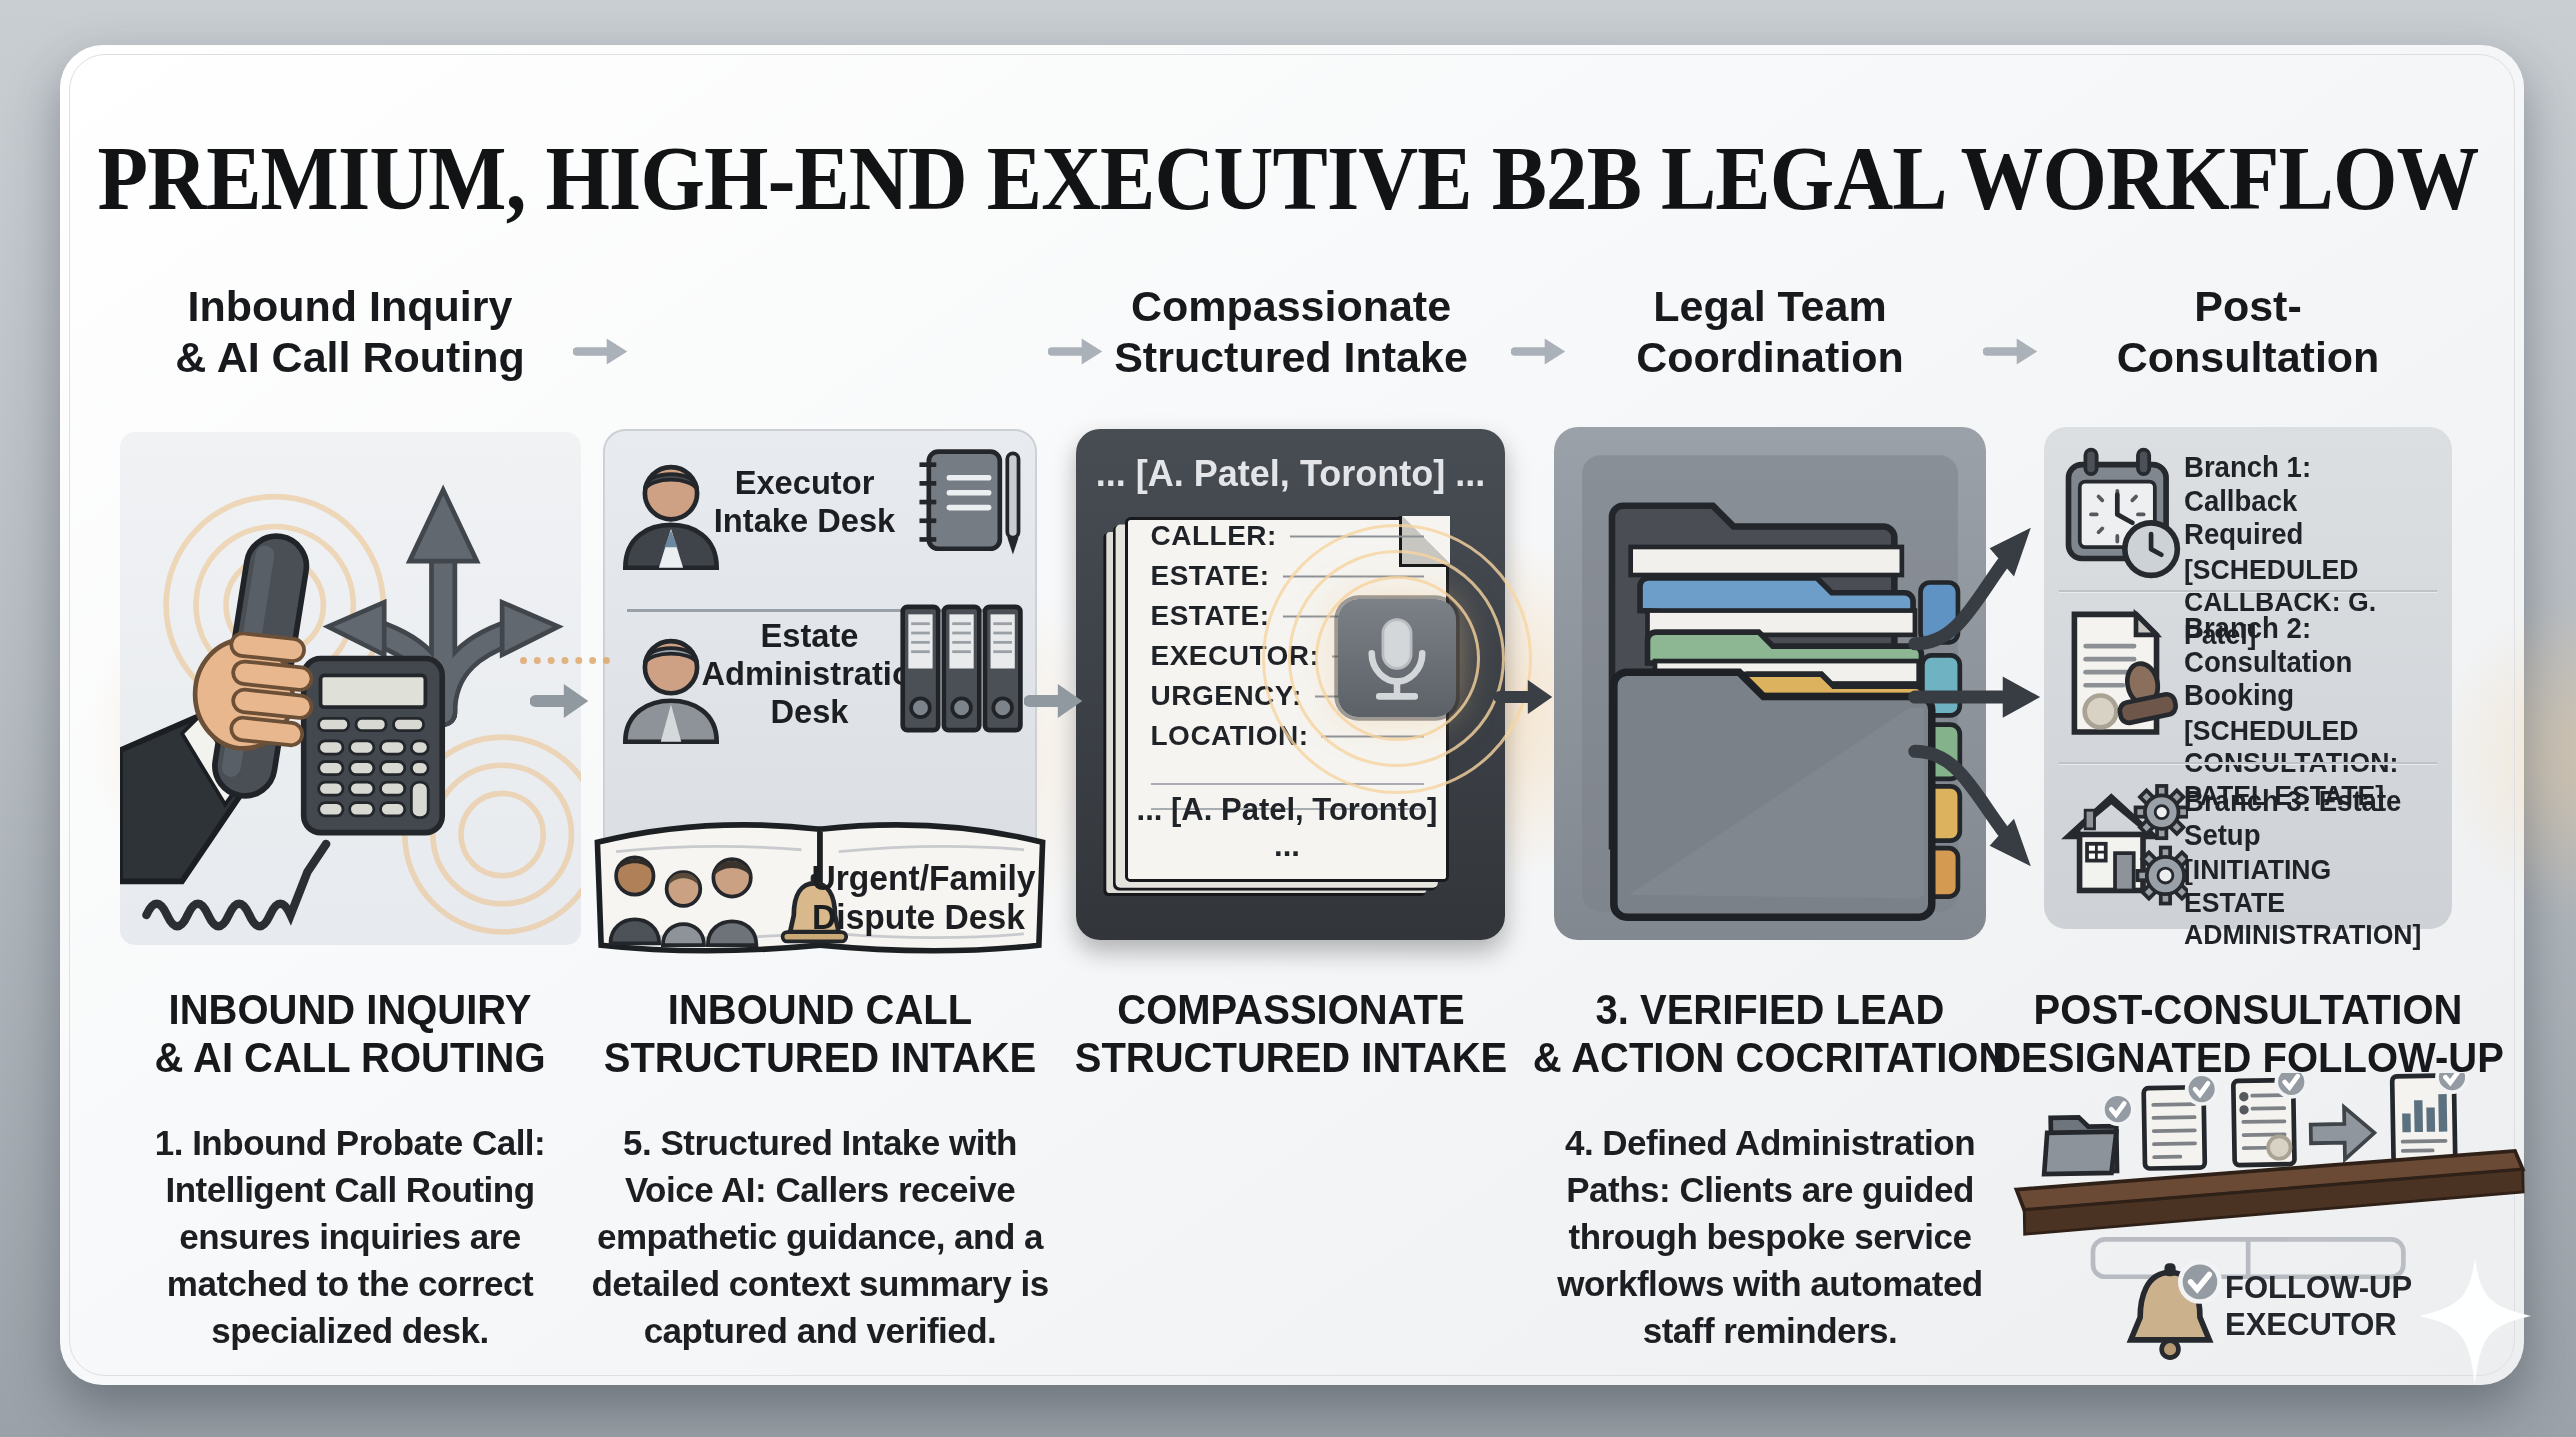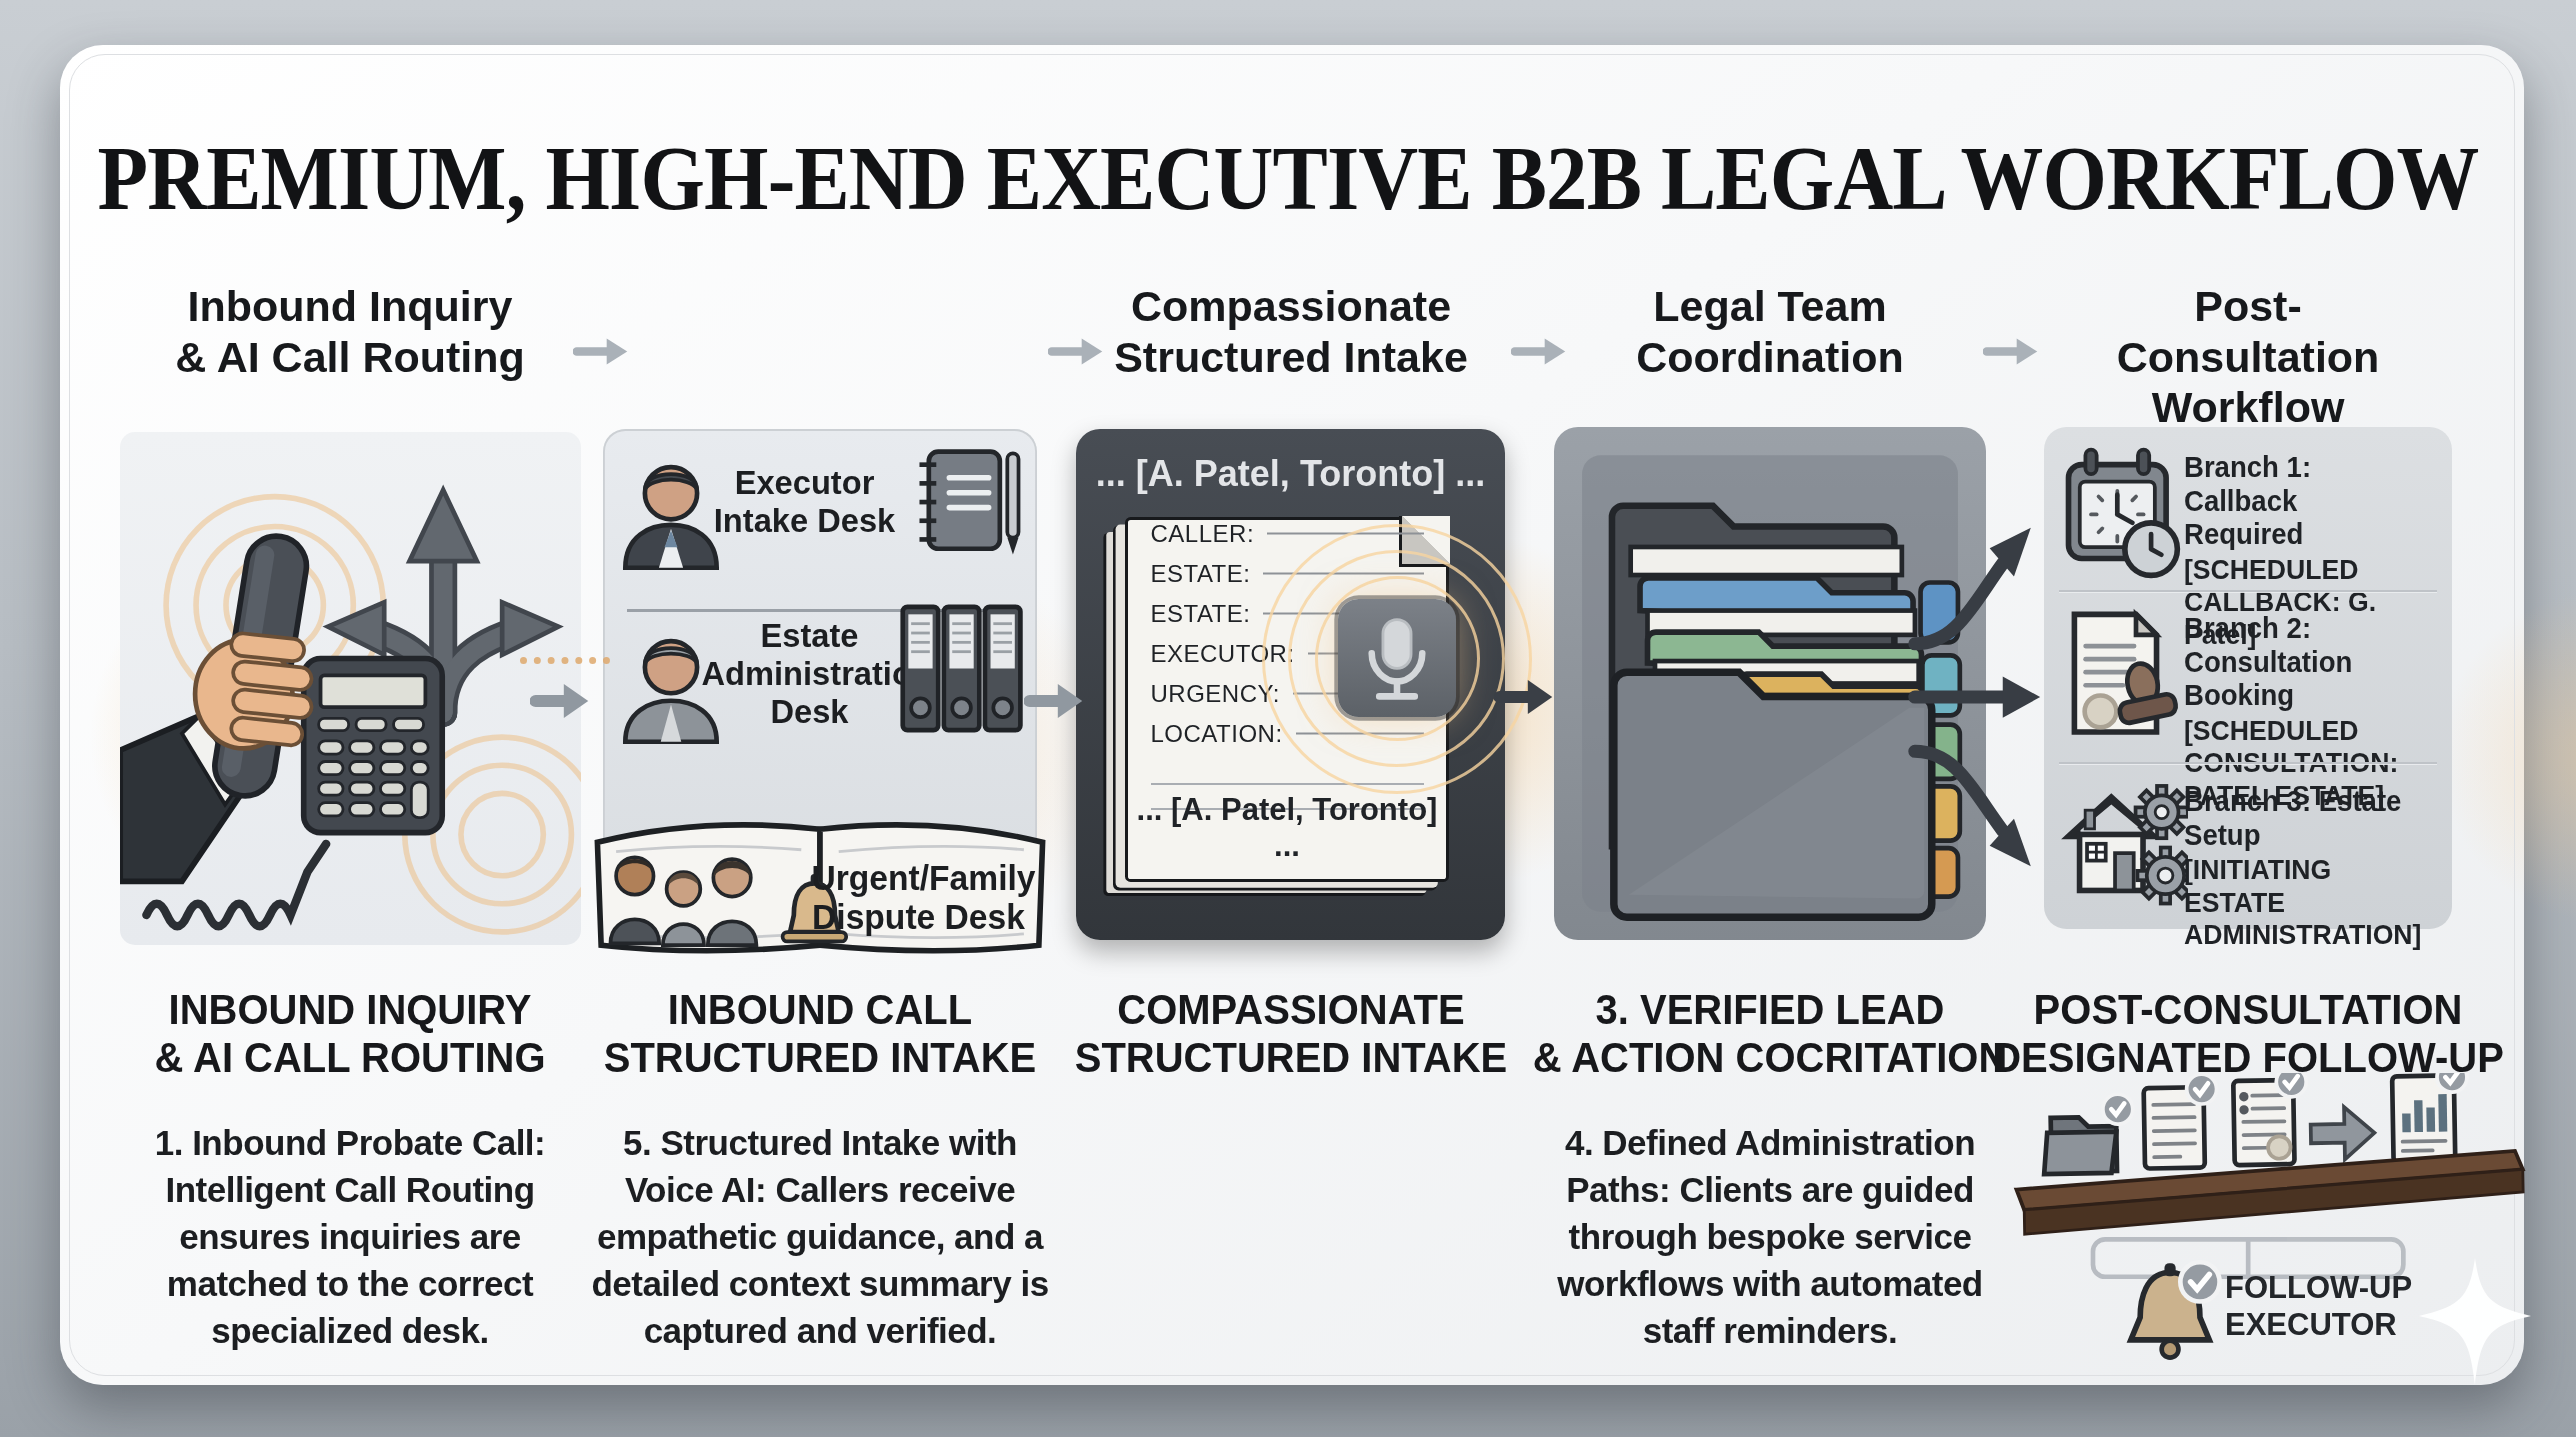--- a/index.html
+++ b/index.html
@@ -46,21 +46,21 @@
   .icon-abs{position:absolute;}
 
   
   .caller-header{position:absolute;top:24px;left:0;width:100%;text-align:center;font-weight:700;font-size:36px;color:#e3e5e8;}
   .doc{position:absolute;left:49px;top:88px;width:324px;height:365px;background:#f5f4f0;border:3.7px solid #17191c;border-radius:5.6px;
     box-shadow:-10.3px 6.6px 0 -0.9px #e6e4df,-12px 8.4px 0 0 #17191c,-20.6px 13px 0 -1.9px #dedcd7,-22.5px 15px 0 -0.9px #17191c;}
   .doc .fold{position:absolute;top:-3.7px;right:-3.7px;width:51px;height:51px;
     background:linear-gradient(225deg,#f5f4f0 0 49%,#c8c6c1 50% 100%);border-left:3.7px solid #17191c;border-bottom:3.7px solid #17191c;}
   .frow{display:flex;align-items:baseline;margin:0 22.5px;height:40px;}
   .frow:first-of-type{margin-top:28px;}
-  .flabel{font-weight:400;font-size:24px;letter-spacing:0.5px;color:#1f2226;white-space:nowrap;}
+  .flabel{font-weight:700;font-size:28px;letter-spacing:0.5px;color:#1f2226;white-space:nowrap;}
   .fline{flex:1;border-bottom:2.8px solid #8e9297;margin-left:13px;transform:translateY(-7.5px);}
   .rline{margin:0 22.5px;height:25px;border-bottom:2.8px solid #a9adb2;}
   .caller-footer{position:absolute;bottom:15px;left:0;width:100%;text-align:center;font-weight:700;font-size:31px;color:#202327;}
   .micbox{position:absolute;left:262px;top:170px;width:118px;height:118px;border-radius:20.6px;
     background:linear-gradient(180deg,#7c8188,#5c6167);box-shadow:0 0 0 3.7px rgba(28,31,35,.4),0 0 37px rgba(245,200,140,.5);}
   .micring{position:absolute;border-radius:50%;border:3.7px solid rgba(247,212,160,.8);}
 
   
   .brow-text{position:absolute;width:251px;font-weight:700;color:#1f2226;transform:scaleX(.95);transform-origin:left;}
   .btitle{font-size:29px;line-height:1.16;}
@@ -110,21 +110,20 @@
   <div class="tstep ts2">
     <div>Compassionate</div>
     <div>Structured Intake</div>
   </div>
   <div class="tstep ts3">
     <div>Legal Team</div>
     <div>Coordination</div>
   </div>
   <div class="tstep ts4">
     <div>Post-Consultation</div>
-    <div>Workflow</div>
   </div>
 
   <svg class="tarrow ta1" viewBox="0 0 62 48">
       <path d="M4 24 H40" stroke="#aab1b8" stroke-width="9" stroke-linecap="round" fill="none"></path>
       <polygon points="58,24 36,10 36,38" fill="#aab1b8"></polygon>
     </svg>
   <svg class="tarrow ta2" viewBox="0 0 62 48">
       <path d="M4 24 H40" stroke="#aab1b8" stroke-width="9" stroke-linecap="round" fill="none"></path>
       <polygon points="58,24 36,10 36,38" fill="#aab1b8"></polygon>
     </svg>

